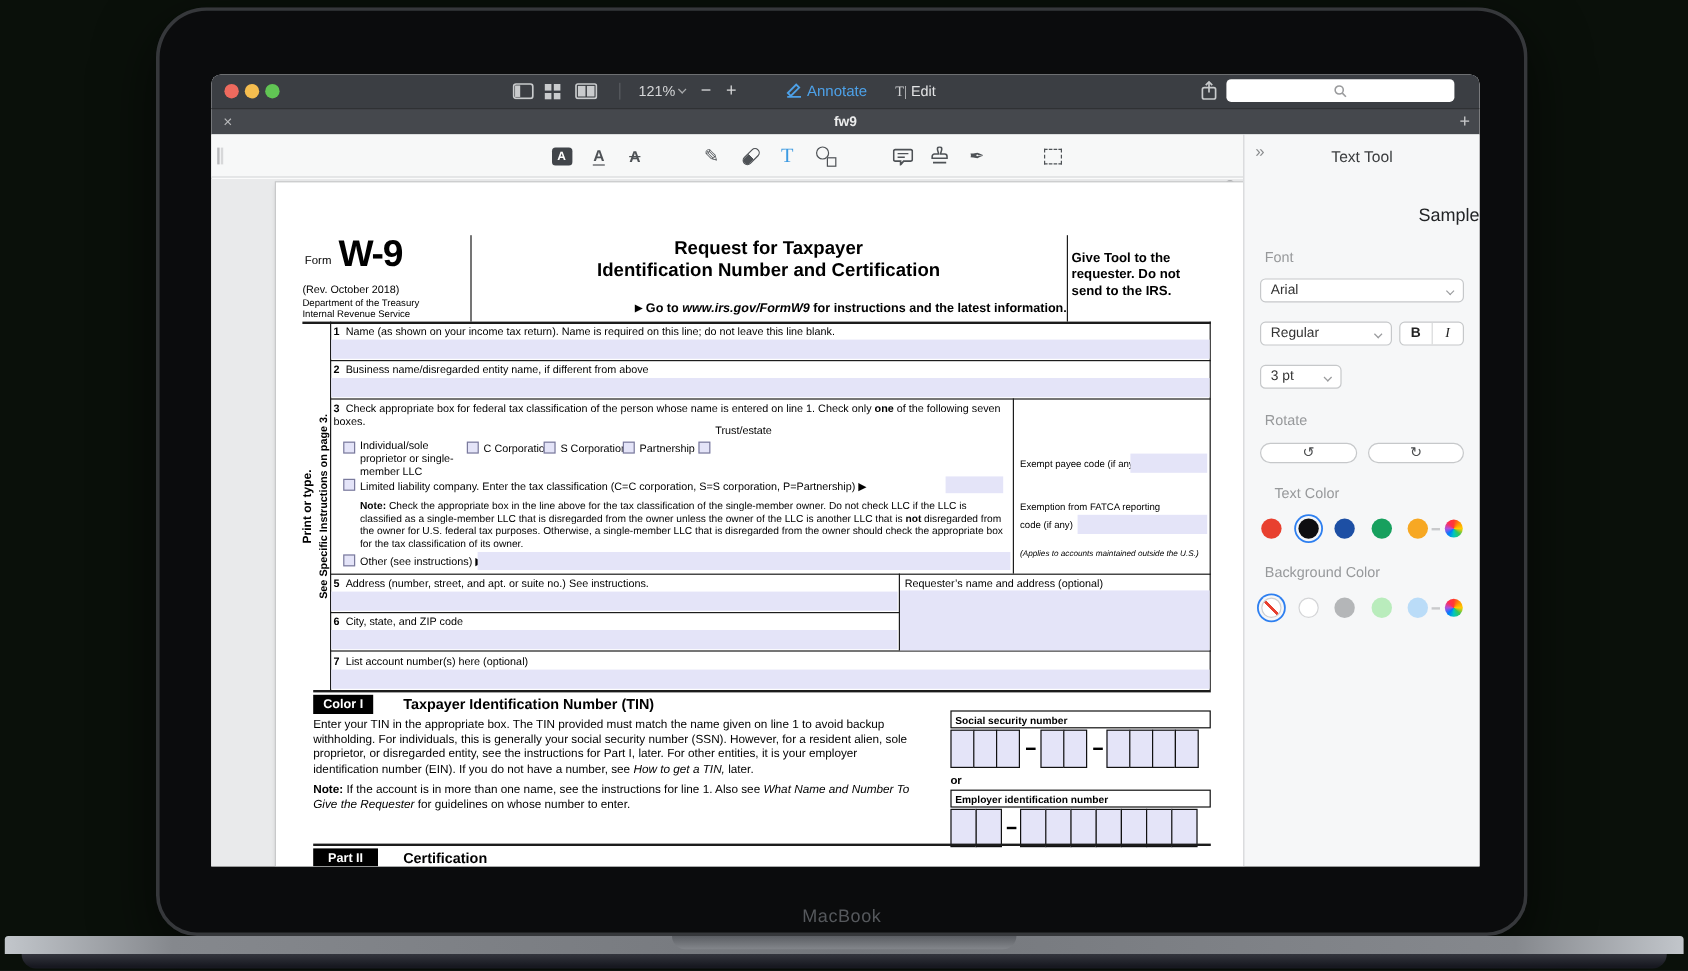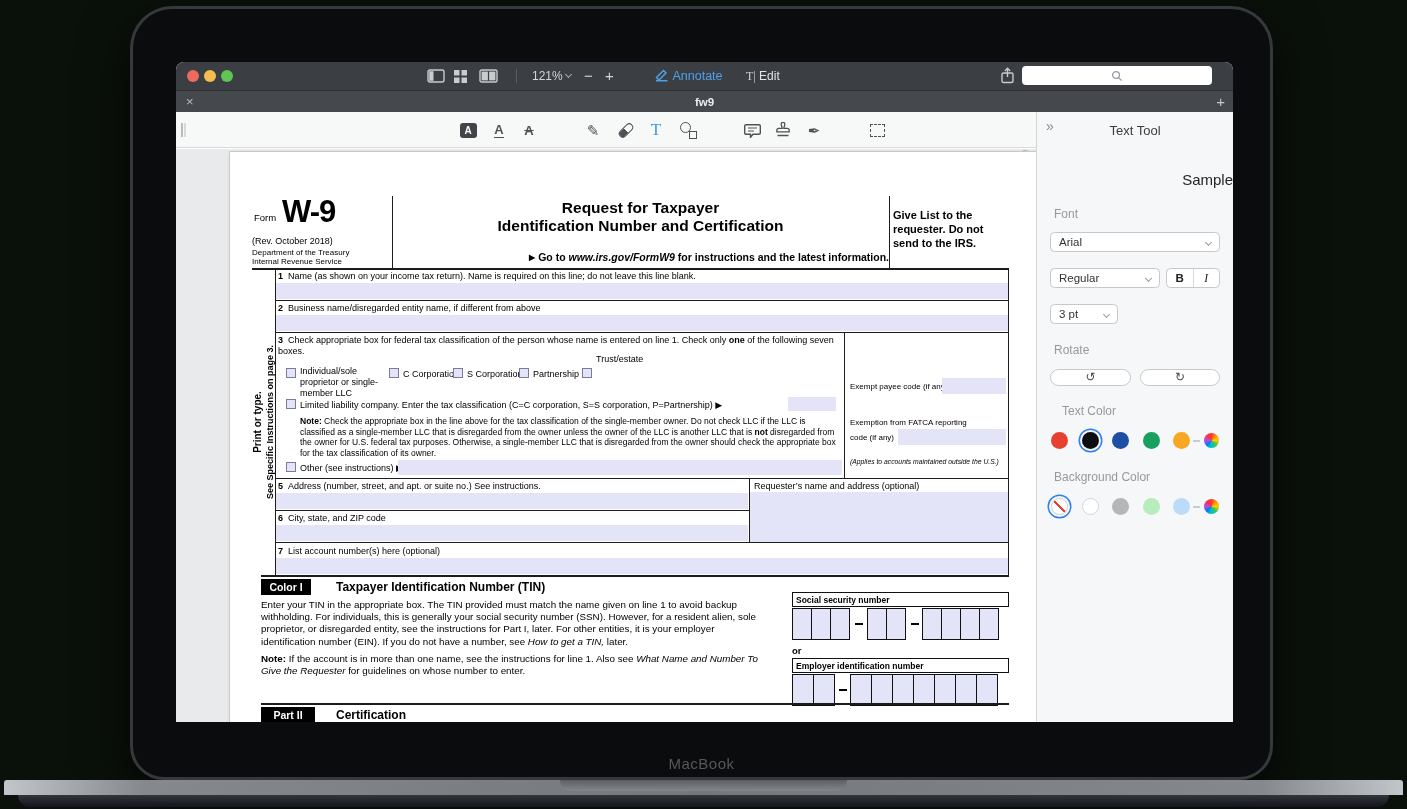--- a/index.html
+++ b/index.html
@@ -266,21 +266,21 @@
           <span class="lbl sm" style="left:22px;top:105px">Internal Revenue Service</span>
 
           <div class="abs" style="left:162px;top:47px;width:497px;text-align:center;font-weight:bold;font-size:15.5px;line-height:17.5px">
             <span>Request for Taxpayer</span><br>
             <span>Identification Number and Certification</span>
           </div>
           <div class="abs" style="left:162px;top:99px;width:497px;text-align:right;font-size:10.5px;font-weight:bold">
             <span style="font-size:8px;vertical-align:1px">▶</span>
             <span>Go to </span><i><span>www.irs.gov/FormW9</span></i><span> for instructions and the latest information.</span>
           </div>
-          <div class="abs" style="left:663px;top:56px;width:114px;font-size:11px;font-weight:bold;line-height:14px">Give List to the requester. Do not send to the IRS.</div>
+          <div class="abs" style="left:663px;top:56px;width:114px;font-size:11px;font-weight:bold;line-height:14px">Give Tool to the requester. Do not send to the IRS.</div>
 
           <div class="vline" style="left:162px;top:44px;width:1px;height:72px"></div>
           <div class="vline" style="left:659px;top:44px;width:1px;height:72px"></div>
           <div class="hline" style="left:22px;top:116px;width:757px;height:2px"></div>
 
           <div class="side-rot">
             <div class="inner">
               <span class="l1">Print or type.</span>
               <span class="l2"><span>See </span><span>Specific Instructions</span><span> on page 3.</span></span>
             </div>

